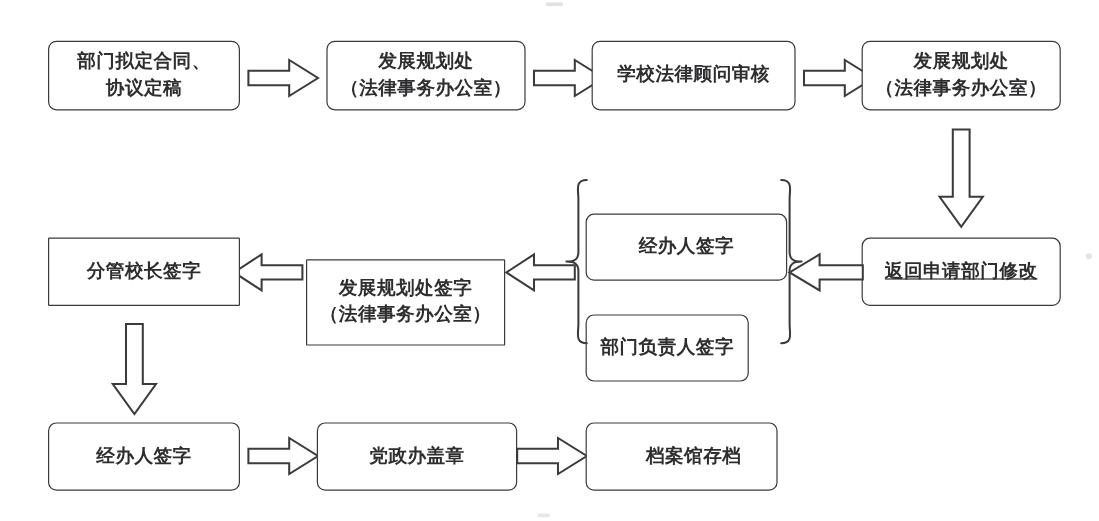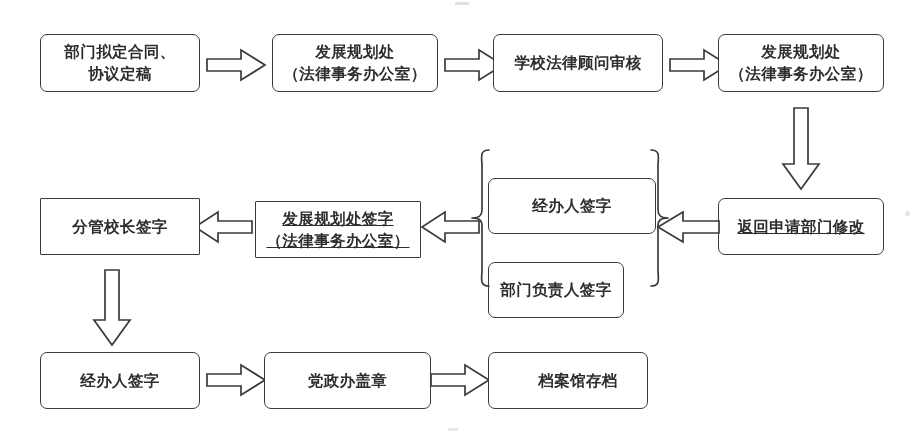--- a/index.html
+++ b/index.html
@@ -140,21 +140,21 @@
                C10,70 13,72 13,78 L13,122 C13,130 10,138 20,138" fill="none" stroke="#3b3b3d" stroke-width="1.7" stroke-linecap="round" stroke-linejoin="round"></path>
     </svg>
   </div>
 
   <div class="arrow" style="left:419px; top:209px;">
     <svg width="62" height="36" viewBox="0 0 62 36">
       <path d="M60,12 L26,12 L26,3 L3,18 L26,33 L26,24 L60,24 Z" fill="#ffffff" stroke="#3b3b3d" stroke-width="1.7" stroke-linejoin="miter"></path>
     </svg>
   </div>
 
-  <div class="node sharp" style="left:255px; top:201px; width:166px; height:57px;text-decoration:underline;">
+  <div class="node sharp" style="left:255px; top:216px; width:166px; height:72px;">
     <span class="txt">
       <span>发展规划处签字</span><br>
       <span>（法律事务办公室）</span>
     </span>
   </div>
 
   <div class="arrow" style="left:192px; top:209px;">
     <svg width="62" height="36" viewBox="0 0 62 36">
       <path d="M60,12 L26,12 L26,3 L3,18 L26,33 L26,24 L60,24 Z" fill="#ffffff" stroke="#3b3b3d" stroke-width="1.7" stroke-linejoin="miter"></path>
     </svg>

